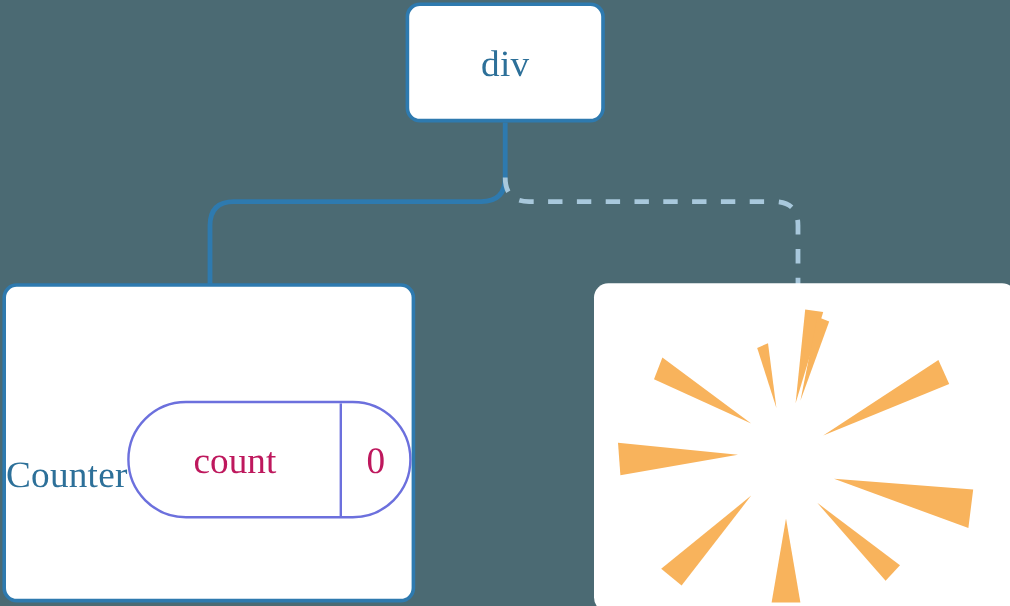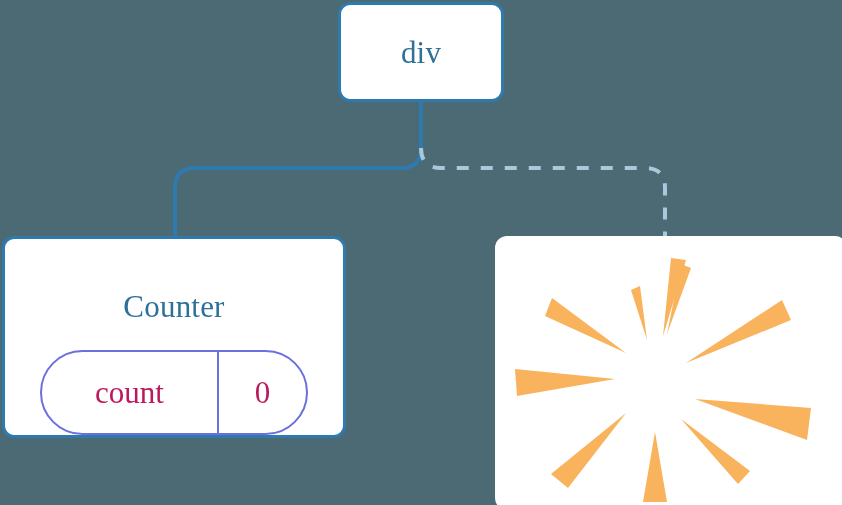--- a/index.html
+++ b/index.html
@@ -49,23 +49,23 @@
     height: 100px;
     display: flex;
     align-items: center;
     justify-content: center;
   }
   
   #node-counter {
     left: 2px;
     top: 236px;
     width: 344px;
-    height: 202px;
+    height: 266px;
     display: flex;
-    flex-direction: column;
+    flex-direction: row;
     align-items: center;
   }
   #node-counter .node-title {
     margin-top: 52px;
   }
   .state-pill {
     margin-top: 28px;
     width: 268px;
     height: 98px;
     border: 2px solid #6c70dd;

